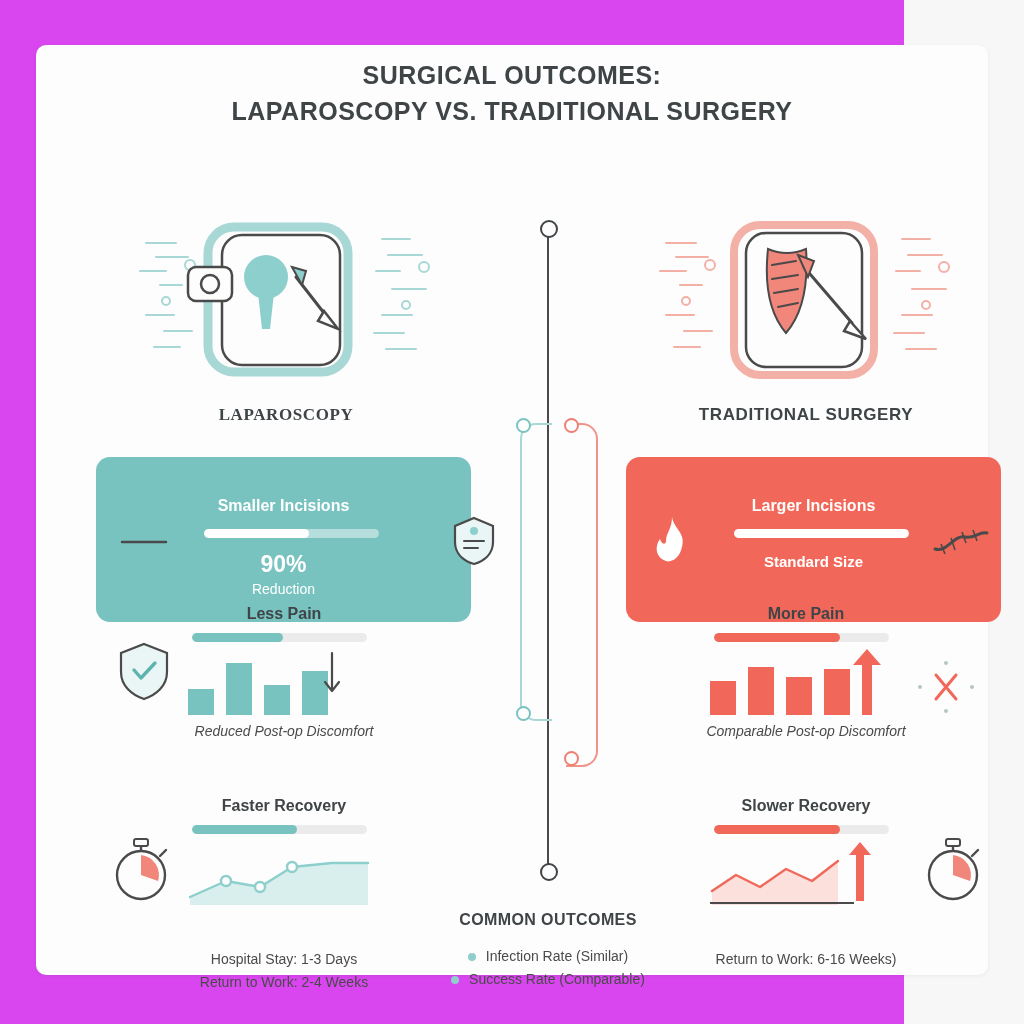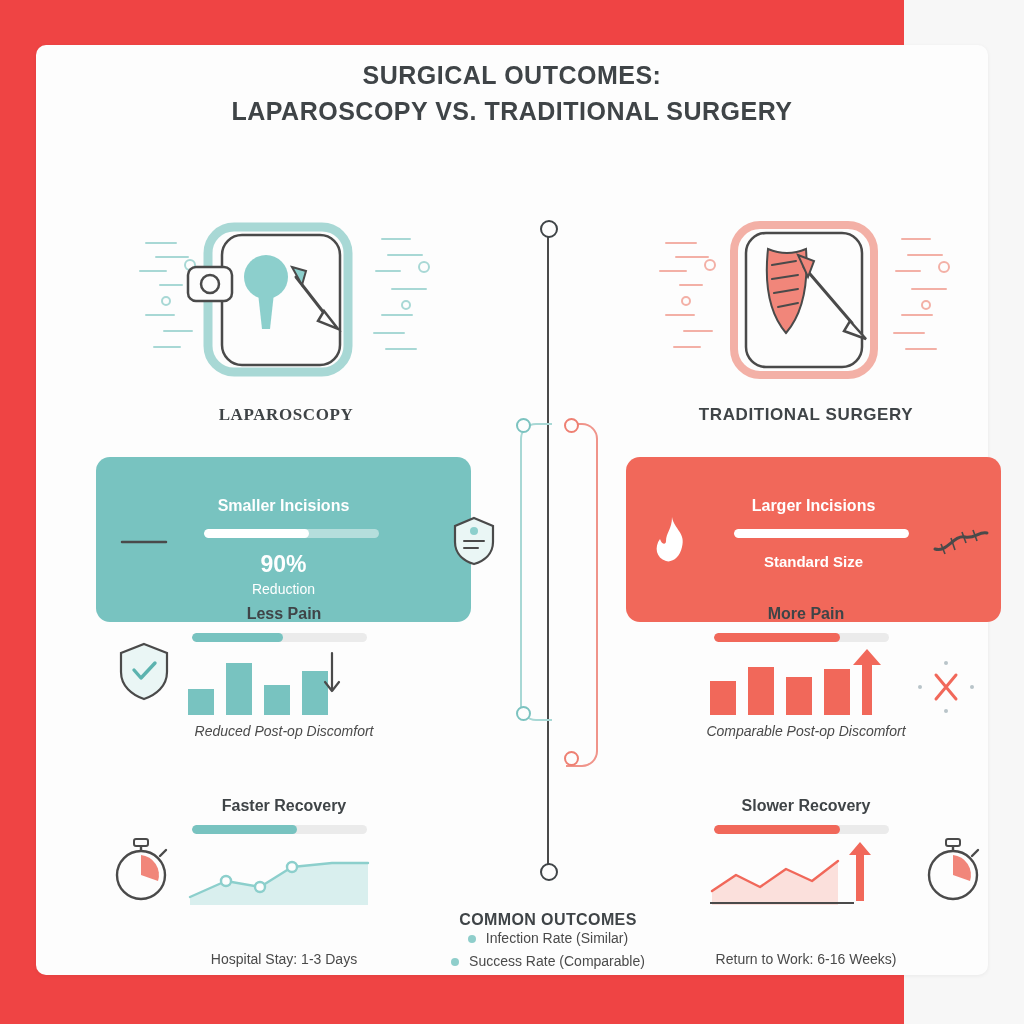--- a/index.html
+++ b/index.html
@@ -11,21 +11,21 @@
     overflow: hidden;
   }
   body {
     font-family: "Liberation Sans", sans-serif;
     color: #4a4a4a;
   }
   .canvas {
     position: relative;
     width: 904px;
     height: 1024px;
-    background: #ef4444;
+    background: #d946ef;
   }
   .card {
     position: absolute;
     left: 36px;
     top: 45px;
     width: 952px;
     height: 930px;
     background: #fdfdfd;
     border-radius: 10px;
     box-shadow: 0 1px 4px rgba(0,0,0,0.06);
@@ -250,21 +250,21 @@
     left: 362px;
     top: 866px;
     width: 300px;
     text-align: center;
   }
   .common .c-title {
     font-size: 16px;
     font-weight: bold;
     letter-spacing: 0.4px;
     color: #3f4447;
-    margin-bottom: 0;
+    margin-bottom: 18px;
   }
   .common .c-item {
     font-size: 14px;
     color: #4a4a4a;
     margin-bottom: 6px;
     position: relative;
     padding-left: 18px;
     display: inline-block;
   }
   .common .c-row { display: block; }
@@ -514,20 +514,21 @@
         <rect x="26" y="2" width="14" height="7" rx="2" fill="#fdfdfd" stroke="#4a4a4a" stroke-width="2"></rect>
         <circle cx="33" cy="38" r="24" fill="#fdfdfd" stroke="#4a4a4a" stroke-width="2.4"></circle>
         <path d="M33 38 L33 18 A20 20 0 0 1 50 44 Z" fill="#f1867a"></path>
         <line x1="33" y1="9" x2="33" y2="14" stroke="#4a4a4a" stroke-width="2.4"></line>
         <line x1="52" y1="19" x2="58" y2="13" stroke="#4a4a4a" stroke-width="2.4" stroke-linecap="round"></line>
       </svg>
     </div>
 
     <div class="footlines" style="left:78px; top:903px;">
       <div>Hospital Stay: 1-3 Days</div>
+      <div>Return to Work: 2-4 Weeks</div>
     </div>
     <div class="footlines" style="left:600px; top:903px;">
       <div>Return to Work: 6-16 Weeks)</div>
     </div>
 
     <div class="common">
       <div class="c-title">COMMON OUTCOMES</div>
       <div class="c-row"><span class="c-item">
         <span class="bullet"></span>
         <span>Infection Rate (Similar)</span>

